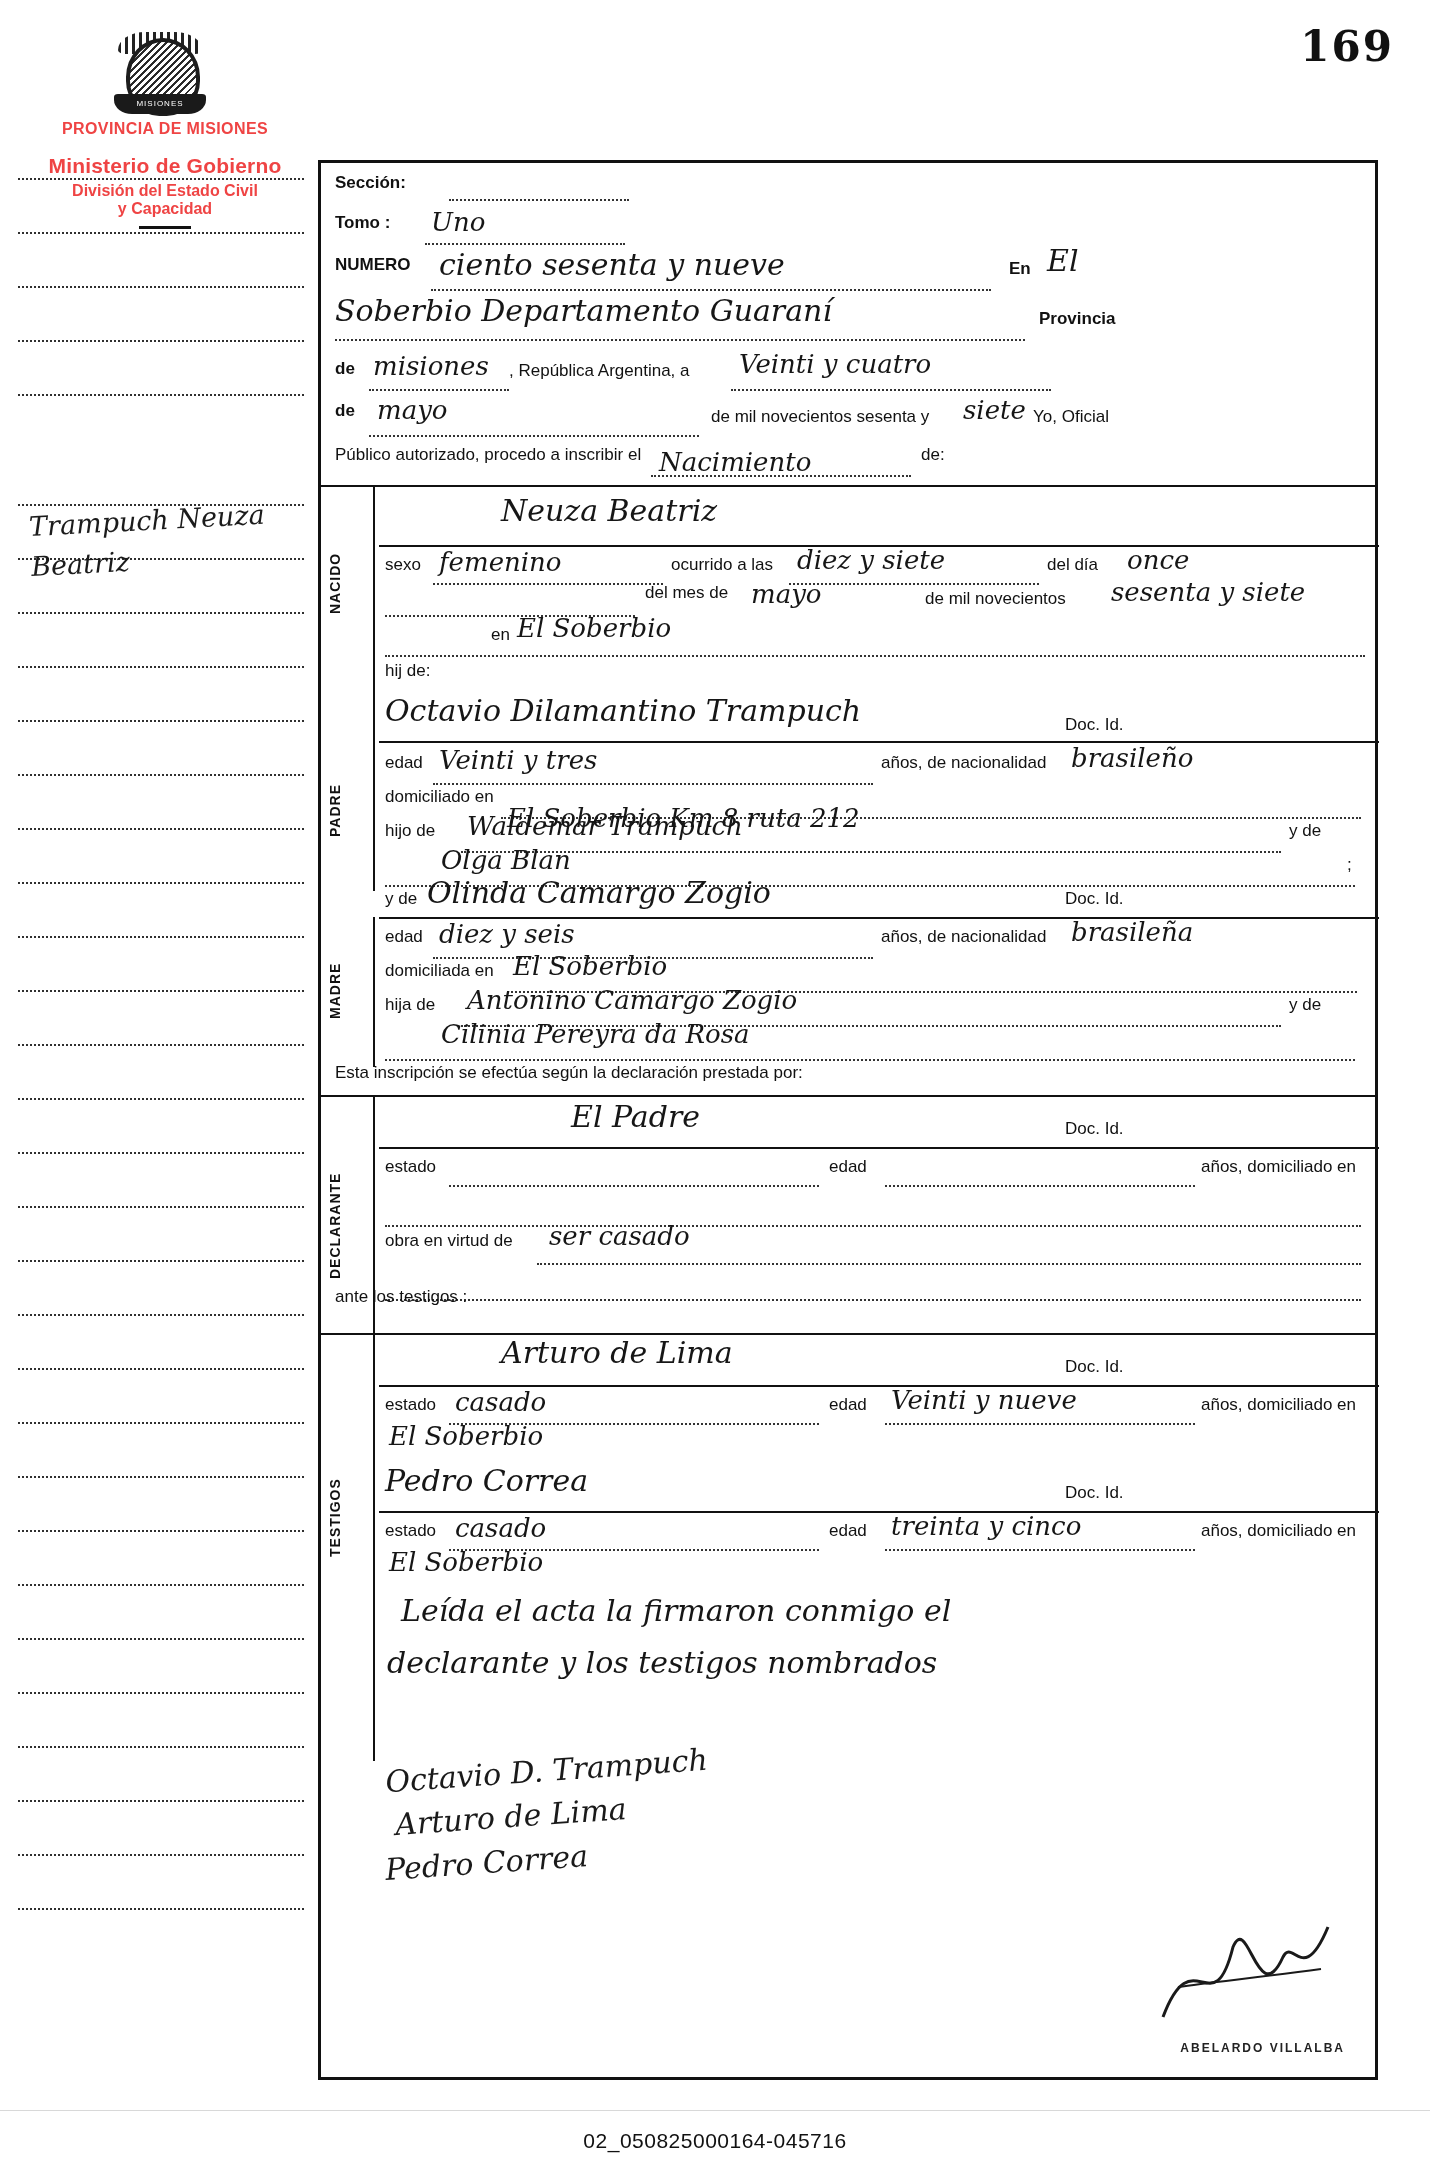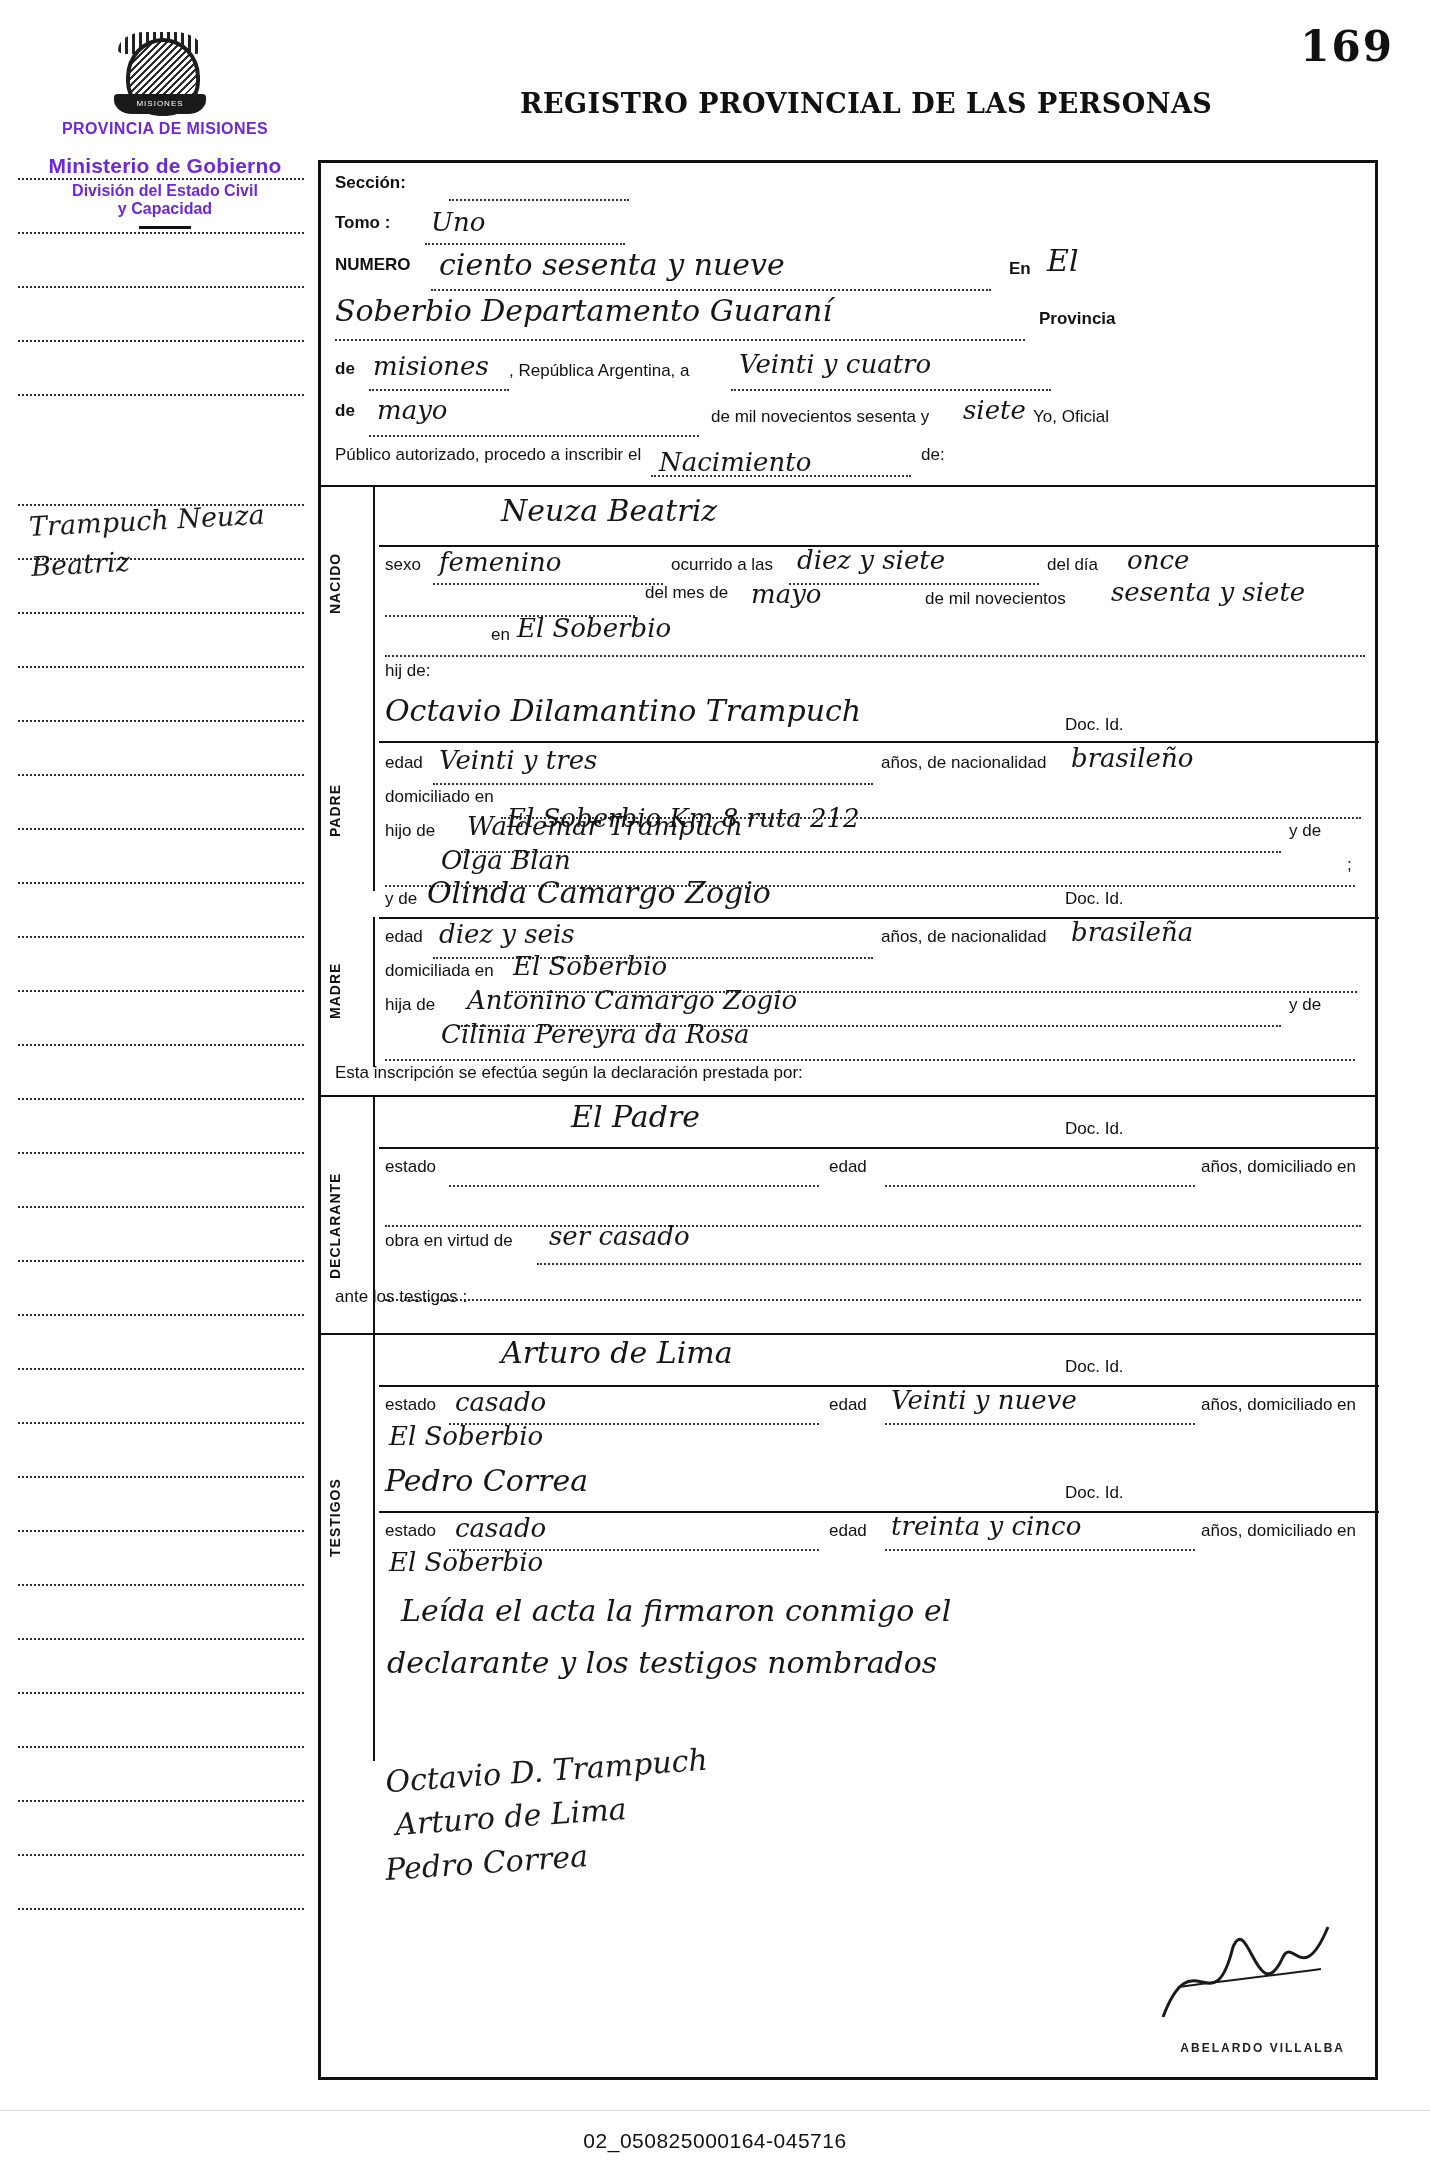--- a/index.html
+++ b/index.html
@@ -76,21 +76,21 @@
     overflow: hidden;
   }
   
   .masthead {
     position: absolute;
     left: 20px;
     top: 120px;
     width: 290px;
     text-align: center;
     font-family: "Liberation Sans", sans-serif;
-    color: #6d28d9;
+    color: #ef4444;
   }
   .masthead .l1 { font-size: 16px; font-weight: bold; letter-spacing: .4px; }
   .masthead .l2 { font-size: 21px; font-weight: bold; margin-top: 16px; letter-spacing: .2px;}
   .masthead .l3 { font-size: 16px; font-weight: bold; margin-top: 4px; }
   .masthead .l4 { font-size: 16px; font-weight: bold; }
   .masthead .rule {
     width: 52px; height: 3px; background: #111; margin: 8px auto 0 auto;
   }
   
   .doc-title {
@@ -252,21 +252,20 @@
     </div>
 
     <div class="masthead">
       <div class="l1">PROVINCIA DE MISIONES</div>
       <div class="l2">Ministerio de Gobierno</div>
       <div class="l3">División del Estado Civil</div>
       <div class="l4">y Capacidad</div>
       <div class="rule"></div>
     </div>
 
-    <div class="doc-title">REGISTRO PROVINCIAL DE LAS PERSONAS</div>
 
     <div class="margin-notes">
       <div class="dline" style="top:0px"></div>
       <div class="dline" style="top:54px"></div>
       <div class="dline" style="top:108px"></div>
       <div class="dline" style="top:162px"></div>
       <div class="dline" style="top:216px"></div>
       <div class="dline" style="top:326px"></div>
       <div class="dline" style="top:380px"></div>
       <div class="dline" style="top:434px"></div>

